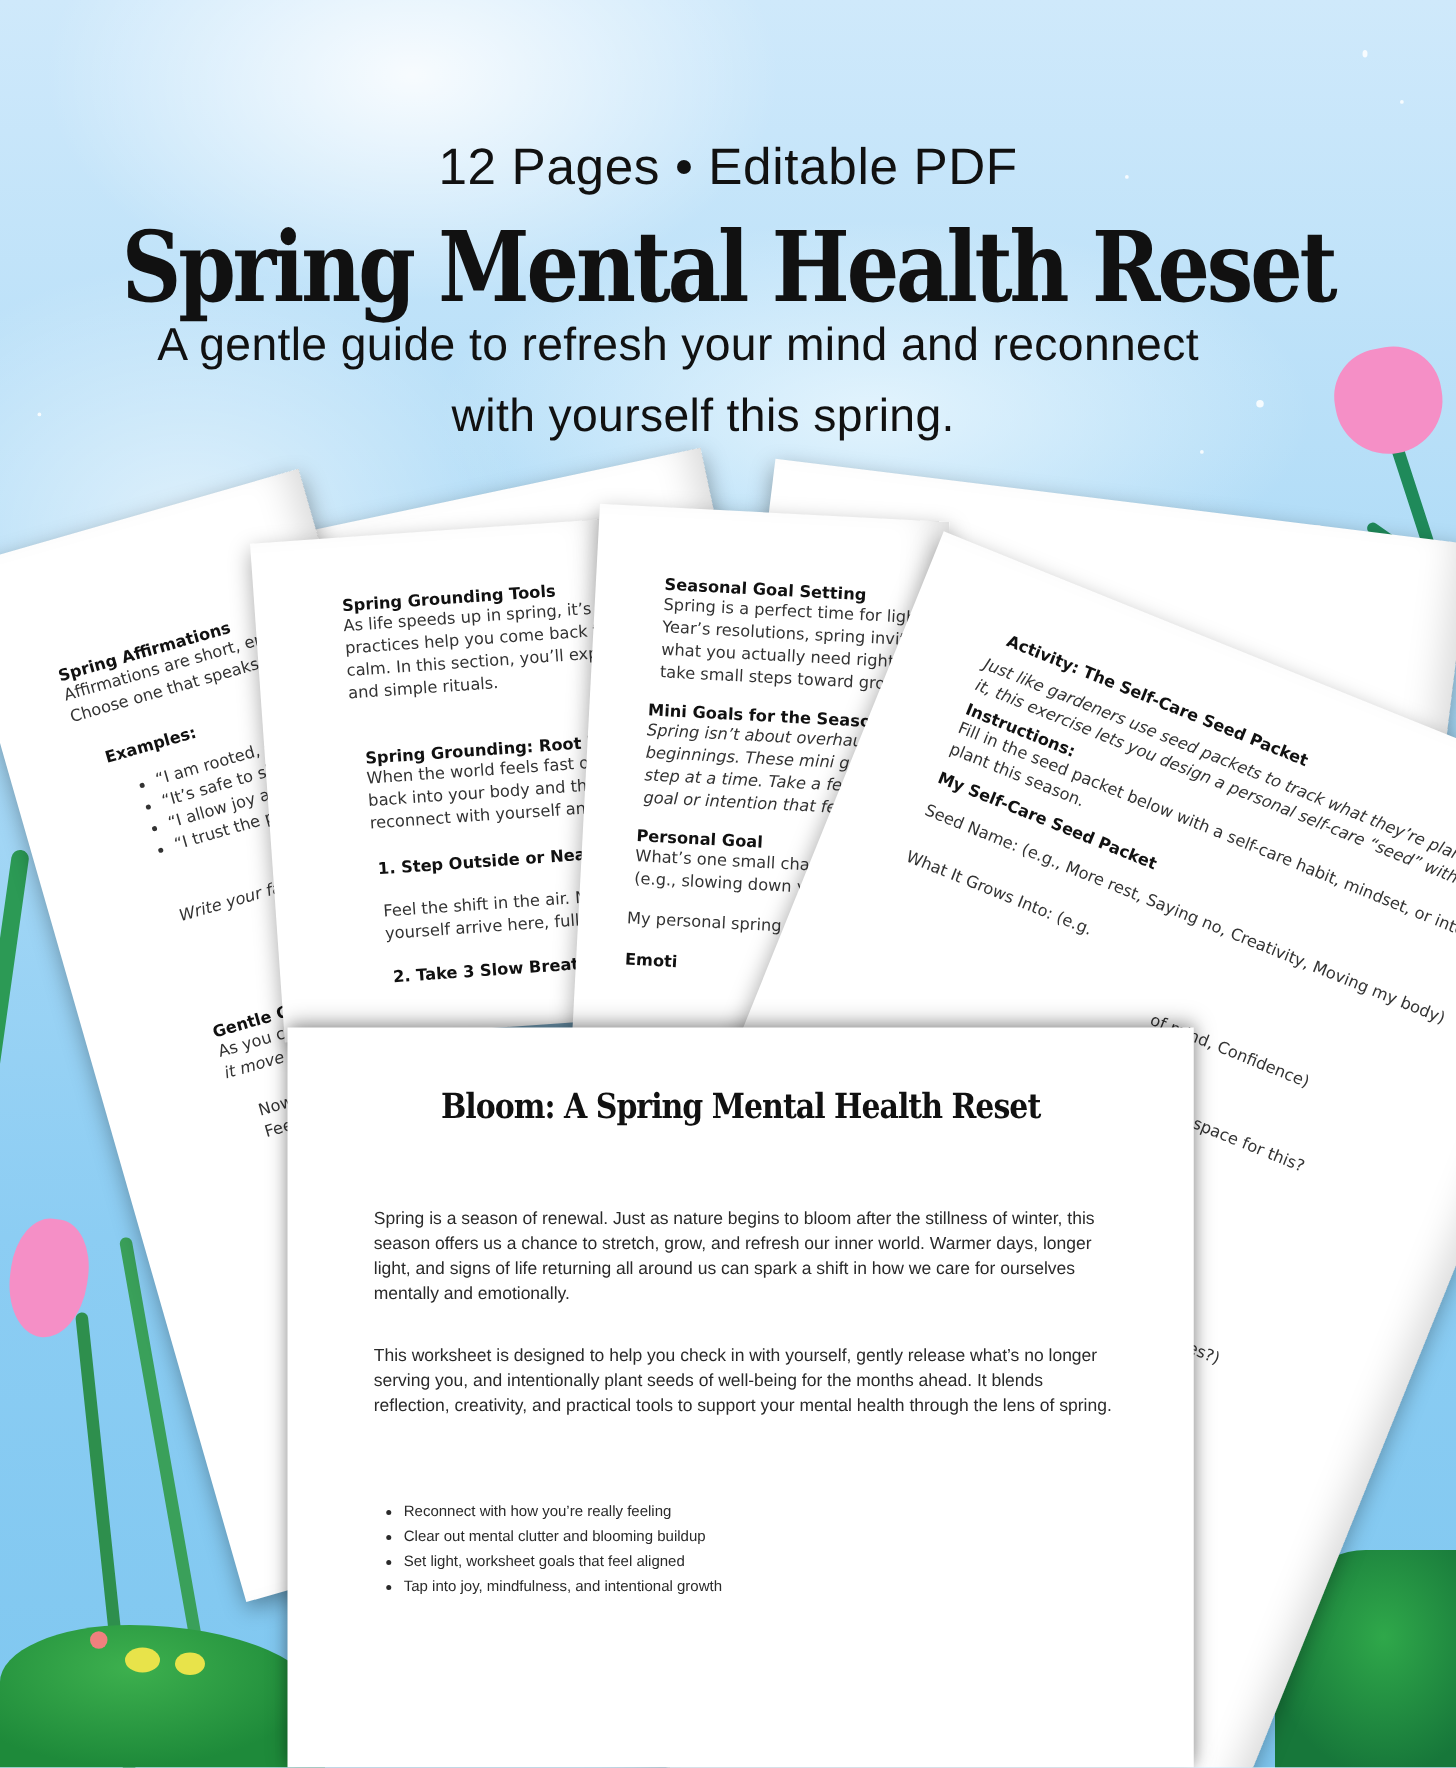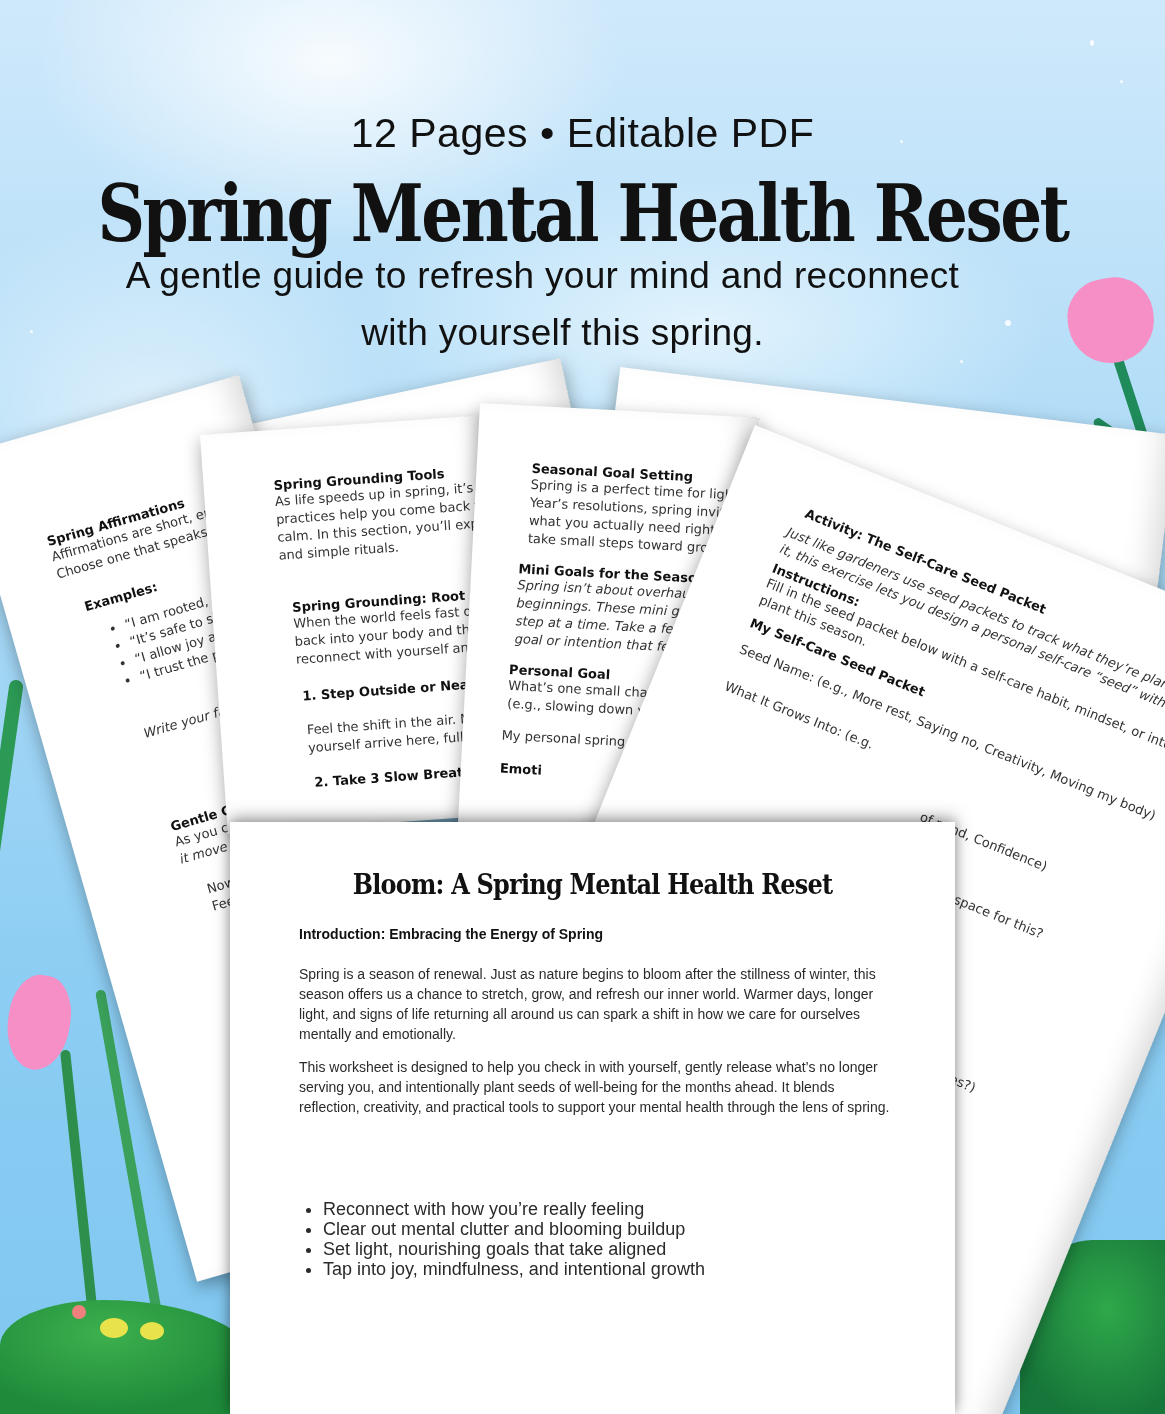--- a/index.html
+++ b/index.html
@@ -40,21 +40,21 @@
   .front {
     position:absolute; left:230px; top:822px; width:725px; height:592px;
     background:#fff; box-shadow:0 -4px 16px rgba(0,0,0,0.35), 0 0 10px rgba(0,0,0,0.2);
     font-family:"Liberation Sans", sans-serif; color:#2a2a2a;
   }
   .front-title { position:absolute; top:48px; left:0; width:100%; text-align:center;
     font-family:"DejaVu Serif", serif; font-weight:bold; font-size:24px; color:#111; letter-spacing:-0.8px; transform:scaleY(1.15); }
   .front .blk { position:absolute; left:69px; width:600px; font-size:14px; line-height:20px; }
   .front .bold { font-weight:bold; color:#111; }
   .front ul { margin:0; padding-left:24px; }
-  .front li { font-size:18px; line-height:20px; }
+  .front li { font-size:12px; line-height:20px; }
 </style>
 </head>
 <body>
 
 <div>
   <span class="sparkle" style="left:1090px;top:40px;width:4px;height:6px"></span>
   <span class="sparkle" style="left:1120px;top:80px;width:3px;height:3px"></span>
   <span class="sparkle" style="left:1005px;top:320px;width:6px;height:6px"></span>
   <span class="sparkle" style="left:1050px;top:420px;width:8px;height:5px"></span>
   <span class="sparkle" style="left:960px;top:360px;width:3px;height:3px"></span>
@@ -173,24 +173,23 @@
     <p class="pg-t" style="margin-top:30px;margin-left:230px;">of mind, Confidence)</p>
     <p class="pg-t" style="margin-top:46px;margin-left:230px;">to create space for this?</p>
     <p class="pg-t" style="margin-top:150px;margin-left:200px;">e, community, boundaries?)</p>
     <p class="pg-t" style="margin-top:44px;margin-left:200px;">he benefits?</p>
     <p class="pg-t" style="margin-top:46px;margin-left:180px;">cheering it on!)</p>
   </div>
 </div>
 
 <div class="front">
   <div class="front-title">Bloom: A Spring Mental Health Reset</div>
-  <div class="blk bold" style="top:102px;">Introduction: Embracing the Energy of Spring</div>
   <div class="blk" style="top:142px;">Spring is a season of renewal. Just as nature begins to bloom after the stillness of winter, this season offers us a chance to stretch, grow, and refresh our inner world. Warmer days, longer light, and signs of life returning all around us can spark a shift in how we care for ourselves mentally and emotionally.</div>
-  <div class="blk" style="top:235px;">This worksheet is designed to help you check in with yourself, gently release what’s no longer serving you, and intentionally plant seeds of well-being for the months ahead. It blends reflection, creativity, and practical tools to support your mental health through the lens of spring.</div>
+  <div class="blk" style="top:252px;">This worksheet is designed to help you check in with yourself, gently release what’s no longer serving you, and intentionally plant seeds of well-being for the months ahead. It blends reflection, creativity, and practical tools to support your mental health through the lens of spring.</div>
   <div class="blk" style="top:377px;">
     <ul>
       <li>Reconnect with how you’re really feeling</li>
       <li>Clear out mental clutter and blooming buildup</li>
-      <li>Set light, nourishing goals that take aligned</li>
+      <li>Set light, worksheet goals that feel aligned</li>
       <li>Tap into joy, mindfulness, and intentional growth</li>
     </ul>
   </div>
 </div>
 
 </body></html>

